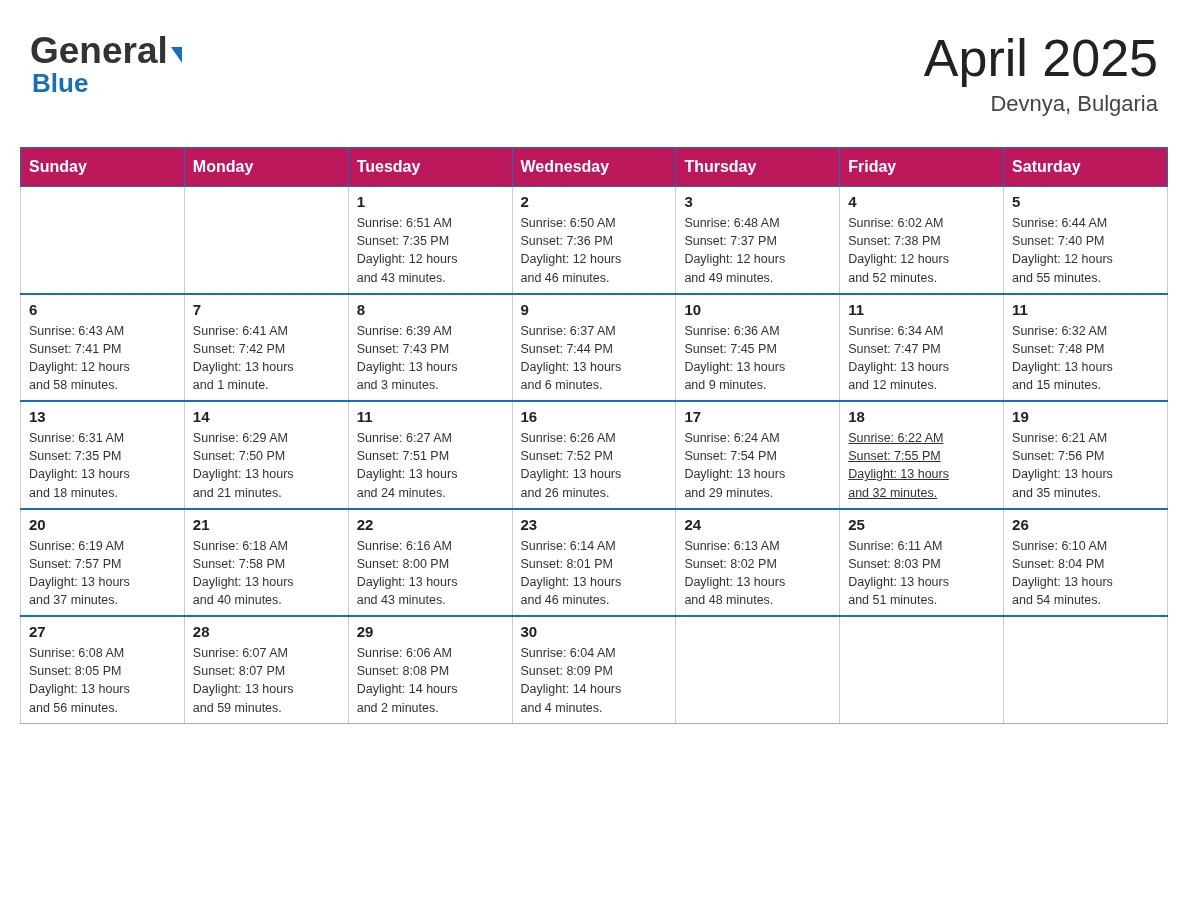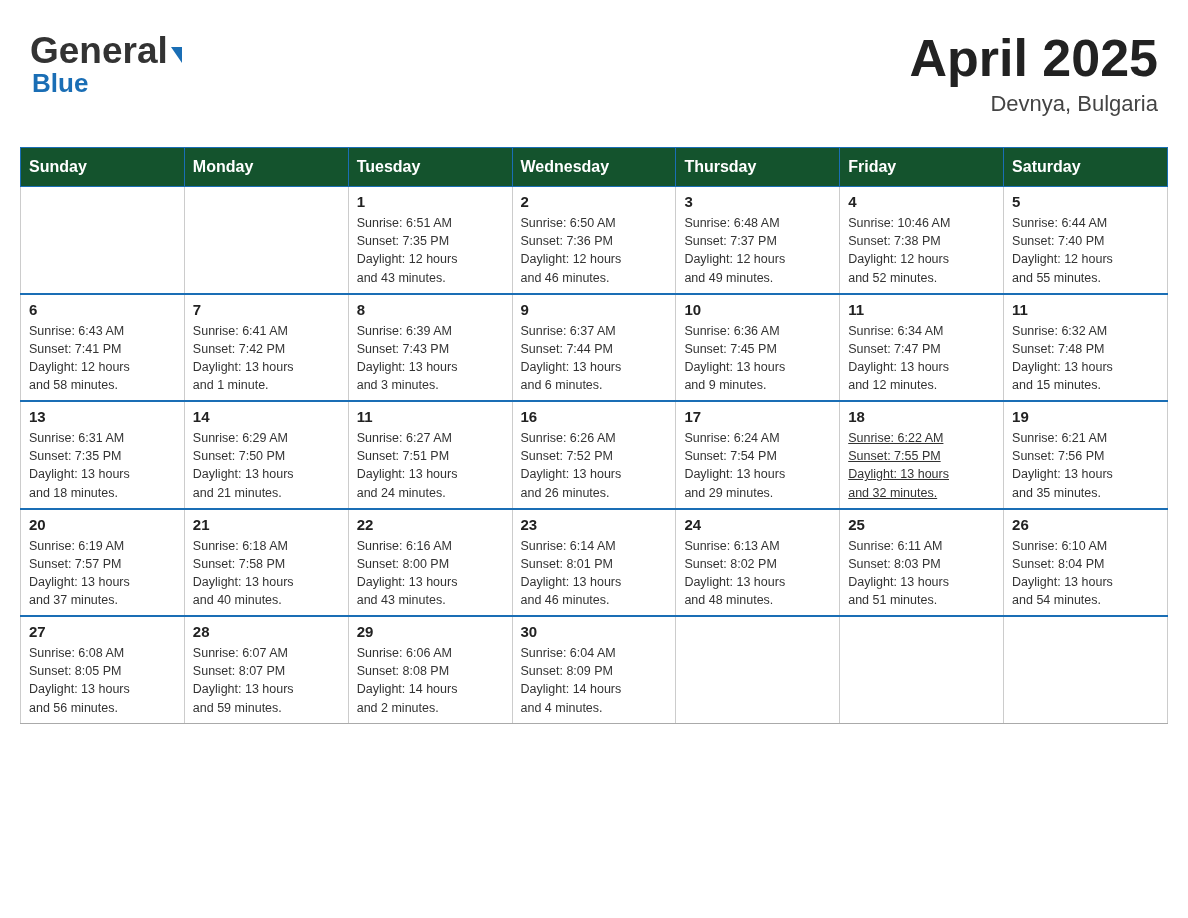--- a/index.html
+++ b/index.html
@@ -15,35 +15,35 @@
       justify-content: space-between;
       align-items: flex-start;
       margin-bottom: 20px;
       padding: 10px 10px 10px 10px;
     }
     .title-block {
       text-align: right;
     }
     .title-block .month-year {
       font-size: 52px;
-      font-weight: bold;
+      font-weight: normal;
       color: #222;
       line-height: 1.1;
     }
     .title-block .location {
       font-size: 22px;
       color: #444;
       margin-top: 4px;
     }
     .calendar {
       width: 100%;
       border-collapse: collapse;
     }
     .calendar th {
-      background-color: #14532d;
+      background-color: #be185d;
       color: #fff;
       font-size: 16px;
       font-weight: bold;
       padding: 10px 8px;
       text-align: left;
       border: 1px solid #1a6eb5;
     }
     .calendar td {
       vertical-align: top;
       border: 1px solid #ccc;
@@ -144,21 +144,21 @@
         </td>
         <td>
           <span class="day-num">3</span>
           <div class="day-info" style="white-space: pre-line;">Sunrise: 6:48 AM
 Sunset: 7:37 PM
 Daylight: 12 hours
 and 49 minutes.</div>
         </td>
         <td>
           <span class="day-num">4</span>
-          <div class="day-info" style="white-space: pre-line;">Sunrise: 10:46 AM
+          <div class="day-info" style="white-space: pre-line;">Sunrise: 6:02 AM
 Sunset: 7:38 PM
 Daylight: 12 hours
 and 52 minutes.</div>
         </td>
         <td>
           <span class="day-num">5</span>
           <div class="day-info" style="white-space: pre-line;">Sunrise: 6:44 AM
 Sunset: 7:40 PM
 Daylight: 12 hours
 and 55 minutes.</div>

